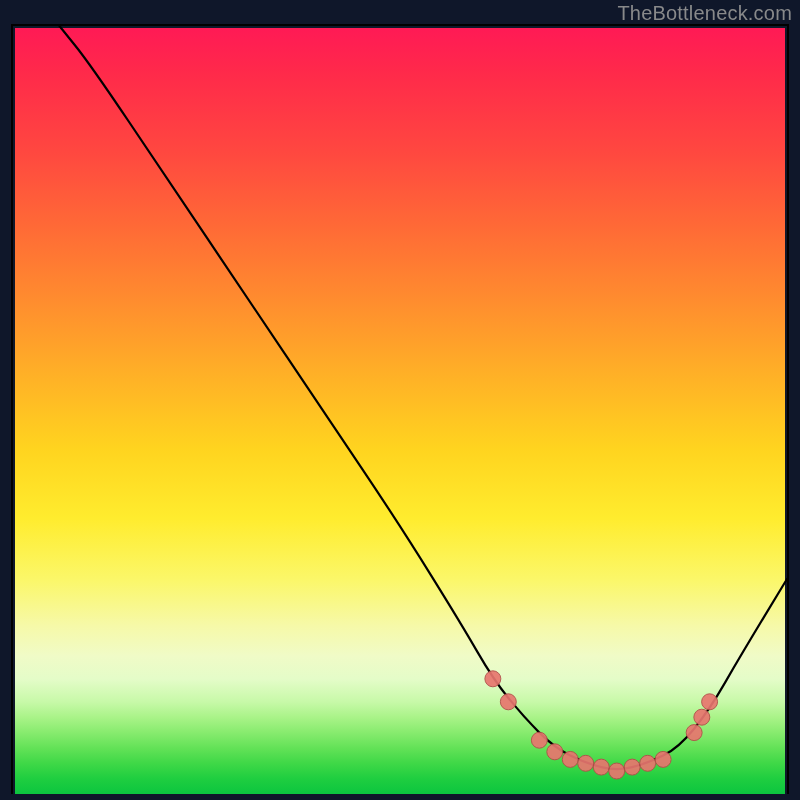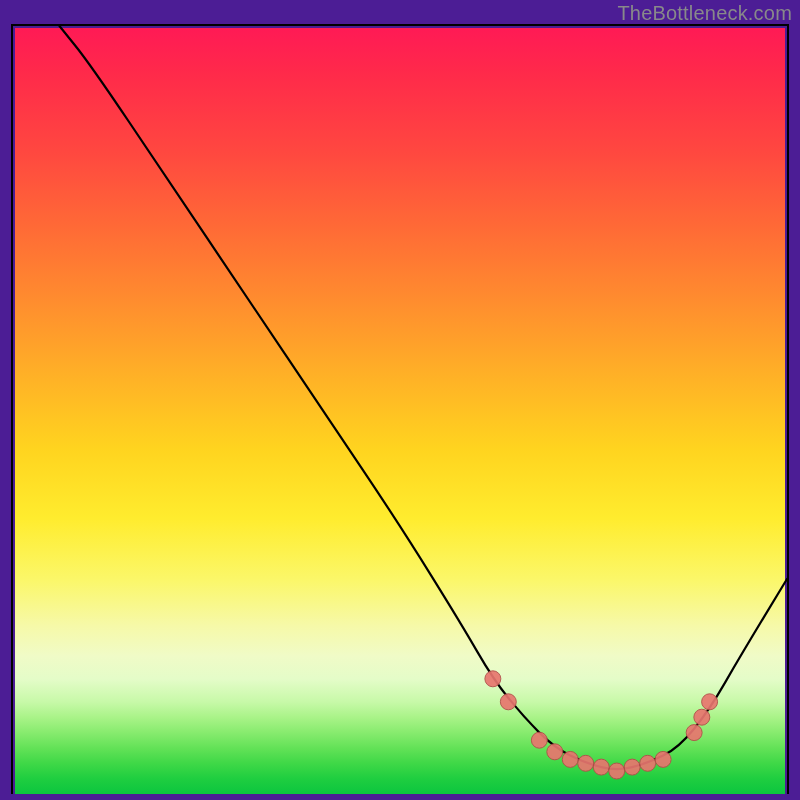--- a/index.html
+++ b/index.html
@@ -1,21 +1,21 @@
 <!DOCTYPE html>
 <html><head>
 <meta charset="utf-8">
 <style>
   * { margin: 0; padding: 0; box-sizing: border-box; }
   html, body { width: 800px; height: 800px; overflow: hidden; }
   .canvas {
     position: relative;
     width: 800px;
     height: 800px;
-    background: #4c1d95;
+    background: #0f172a;
   }
   .attribution {
     position: absolute;
     top: 2px;
     right: 8px;
     font-family: Arial, Helvetica, sans-serif;
     font-size: 20px;
     color: #88898a;
     letter-spacing: 0.2px;
   }

